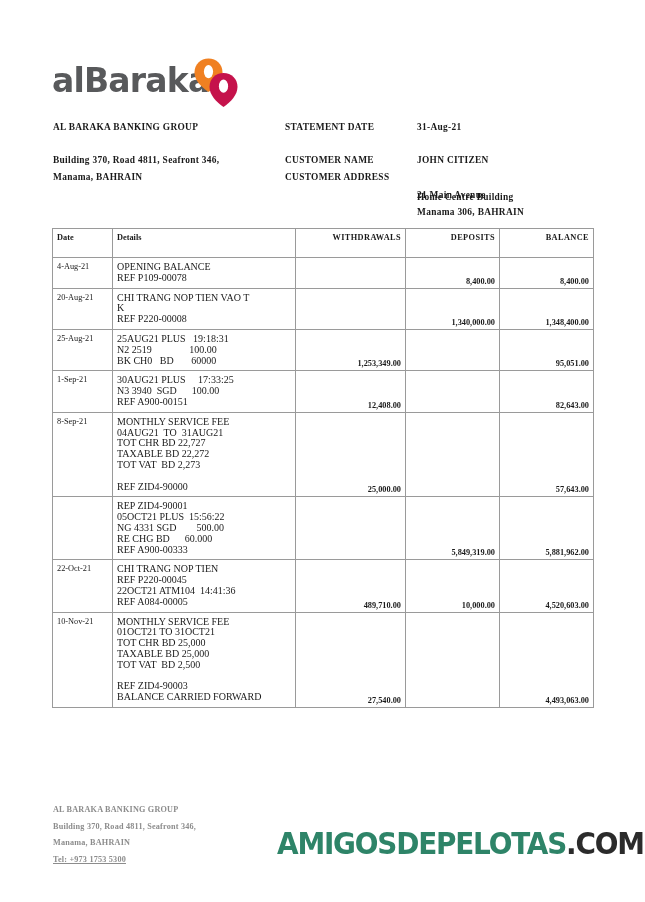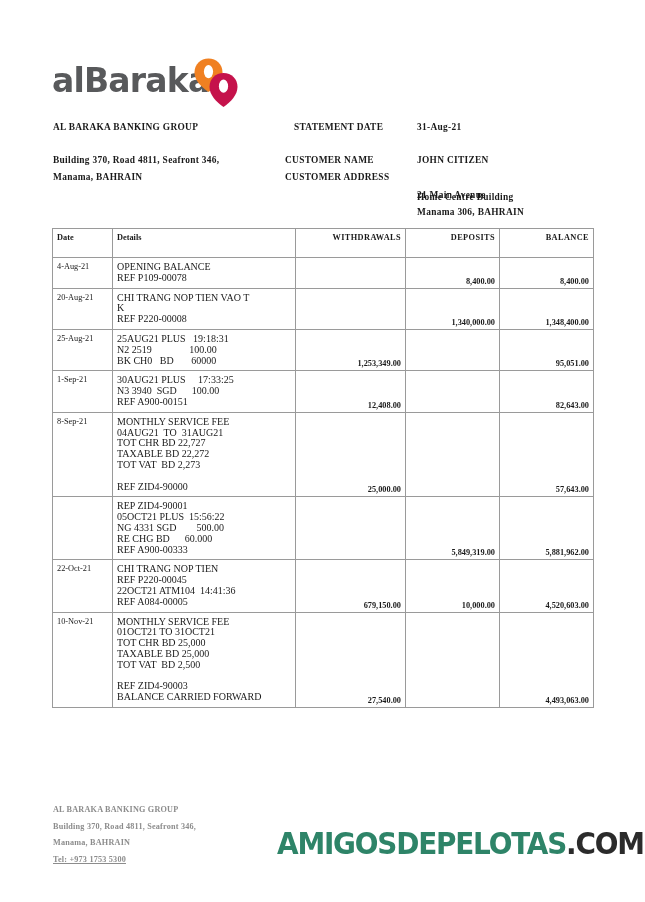--- a/index.html
+++ b/index.html
@@ -53,21 +53,21 @@
     font-weight: bold;
     font-size: 9.4px;
     color: #1a1a1a;
     letter-spacing: 0.3px;
     white-space: nowrap;
   }
   .hdr-company { left: 53px; top: 122px; }
   .hdr-addr1   { left: 53px; top: 155px; }
   .hdr-addr2   { left: 53px; top: 172px; }
 
-  .hdr-lbl-stmt { left: 294px; top: 122px; }
+  .hdr-lbl-stmt { left: 285px; top: 122px; }
   .hdr-val-stmt { left: 417px; top: 122px; }
   .hdr-lbl-name { left: 285px; top: 155px; }
   .hdr-val-name { left: 417px; top: 155px; }
   .hdr-lbl-addr { left: 285px; top: 172px; }
   .hdr-val-a1   { left: 417px; top: 180px; margin-top: 12px; }
   .hdr-val-a2   { left: 417px; top: 190px; }
   .hdr-val-a3   { left: 417px; top: 207px; }
 
   
   .table-wrap {
@@ -321,21 +321,21 @@
           </tr>
           <tr style="height: 50px; margin-left: 32px;">
             <td class="c-date">22-Oct-21</td>
             <td class="c-det">
               <span class="ln">CHI TRANG NOP TIEN</span>
               <span class="ln">REF P220-00045</span>
               <span class="ln">22OCT21 ATM104  14:41:36</span>
               <span class="ln">REF A084-00005</span>
             </td>
             <td class="c-num">
-              <span class="amt">679,150.00</span>
+              <span class="amt">489,710.00</span>
             </td>
             <td class="c-num">
               <span class="amt">10,000.00</span>
             </td>
             <td class="c-num">
               <span class="amt">4,520,603.00</span>
             </td>
           </tr>
           <tr style="height: 95px;">
             <td class="c-date">10-Nov-21</td>

